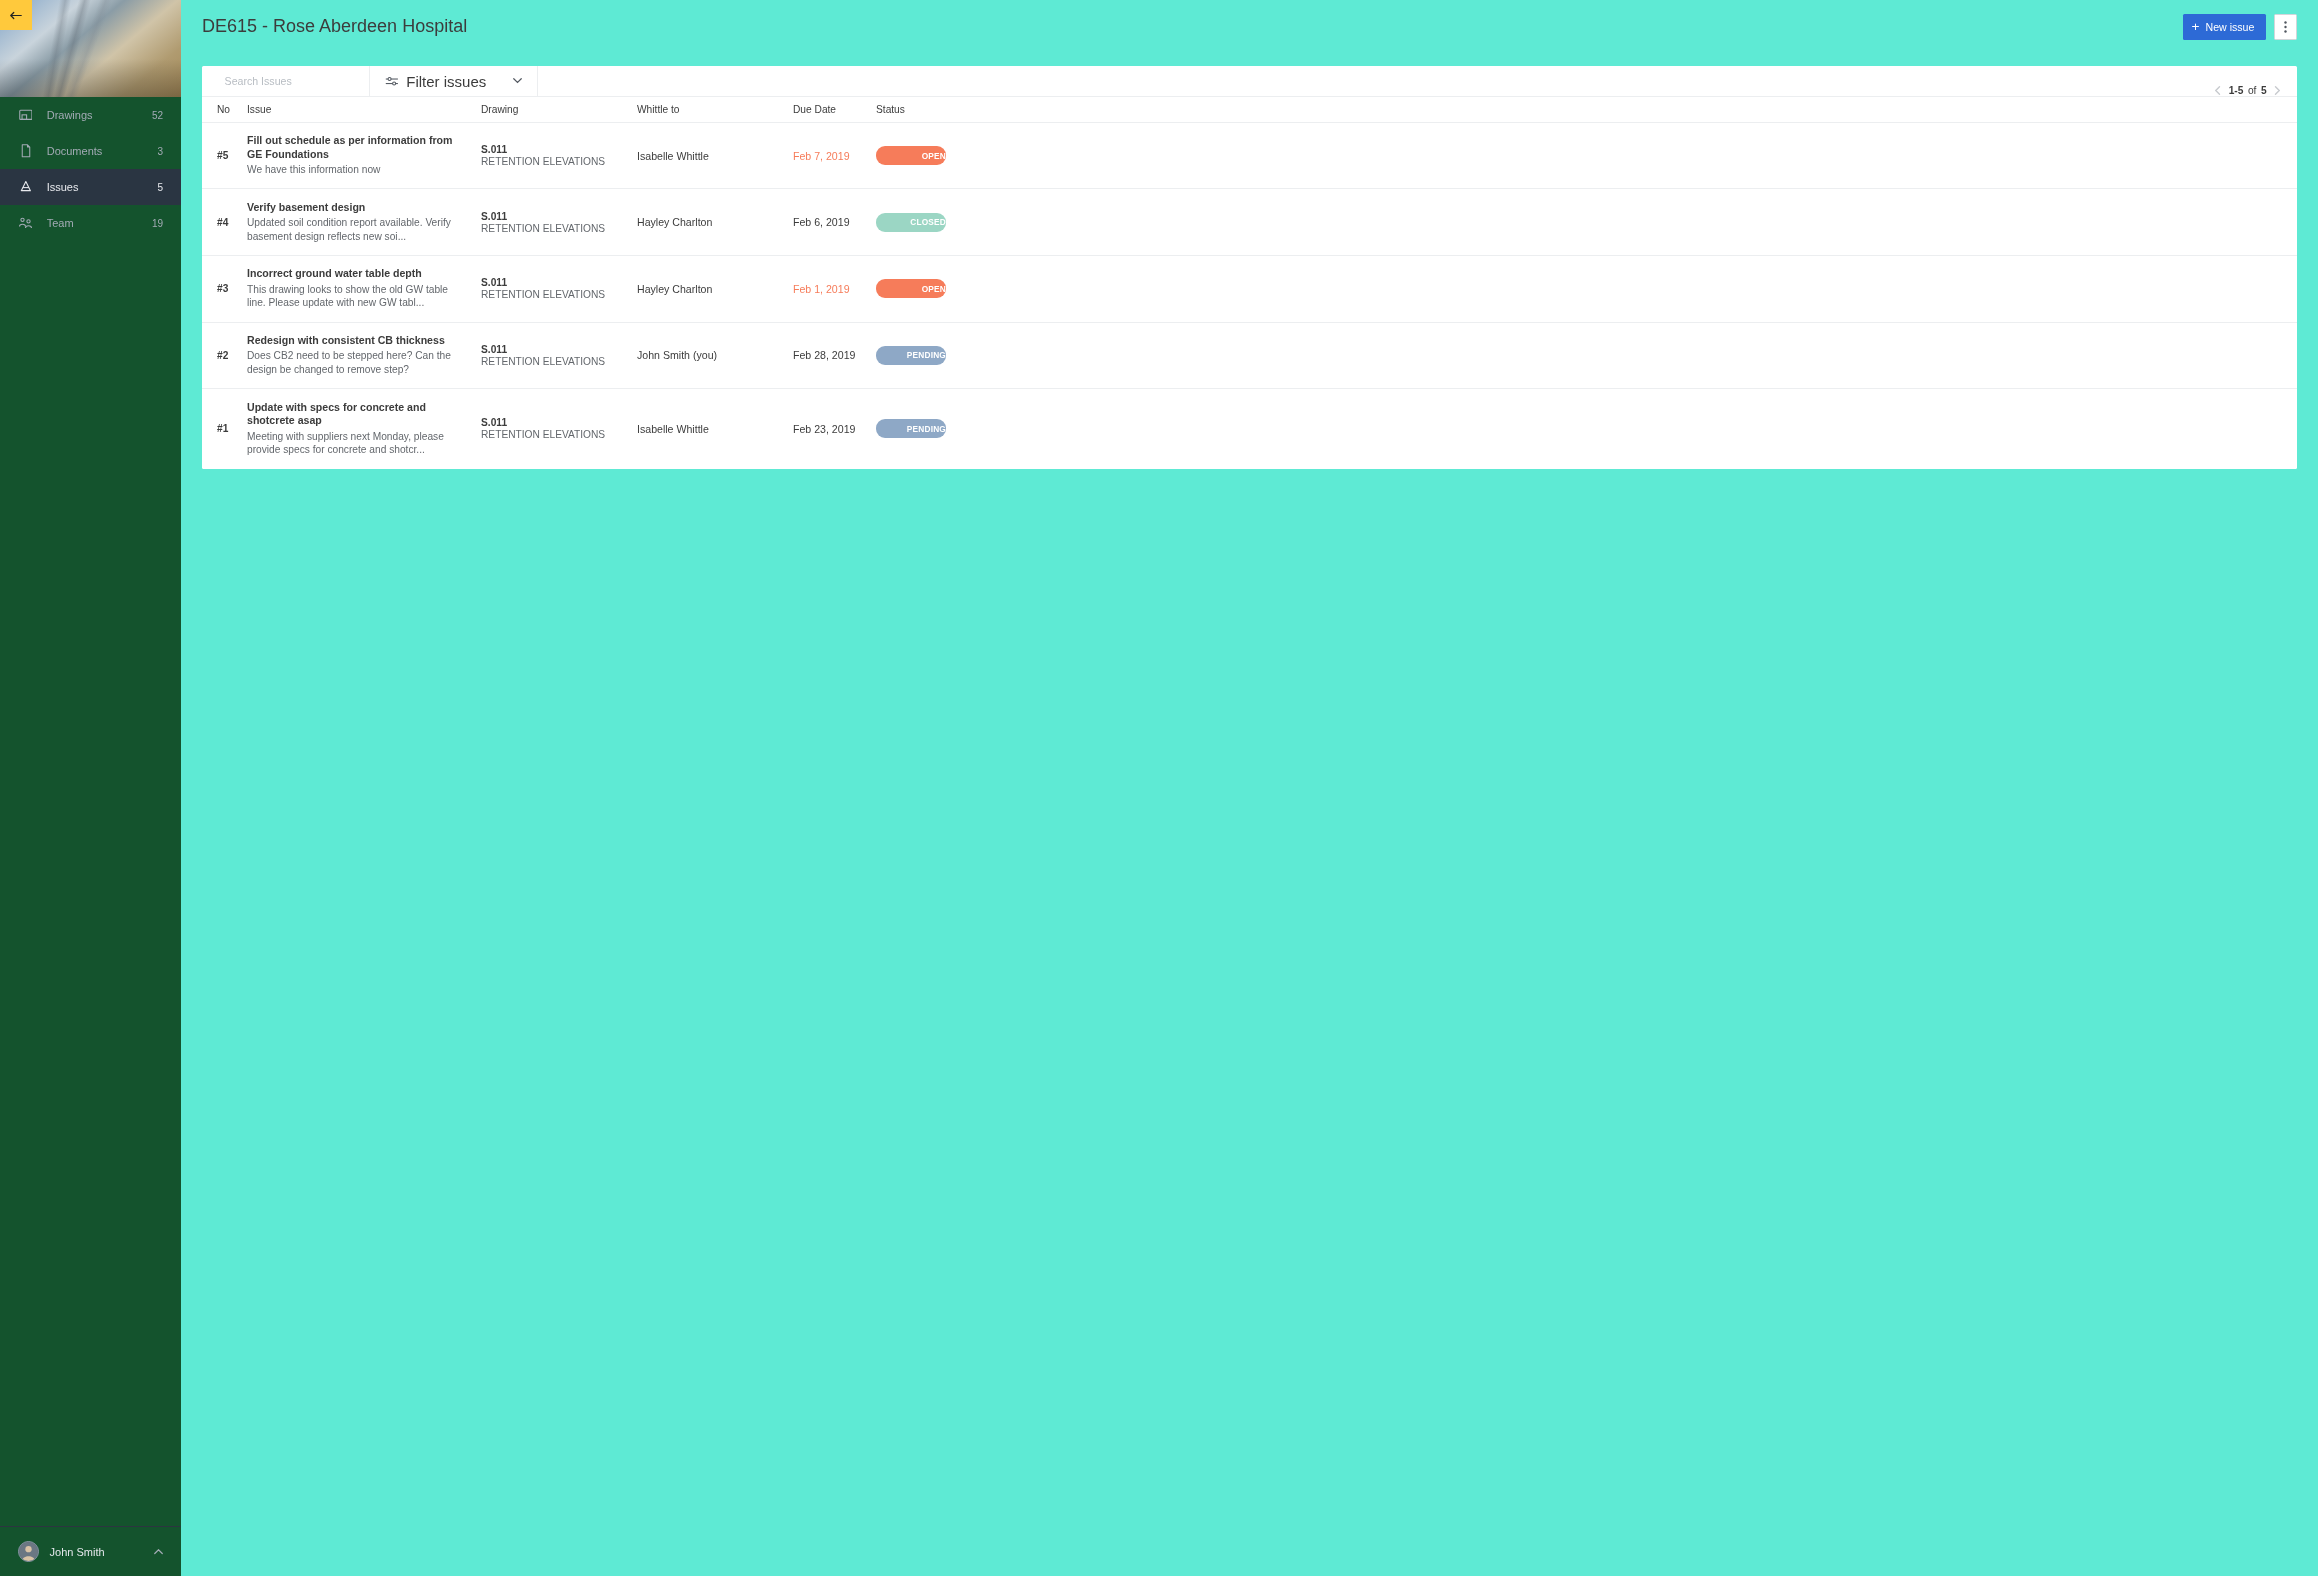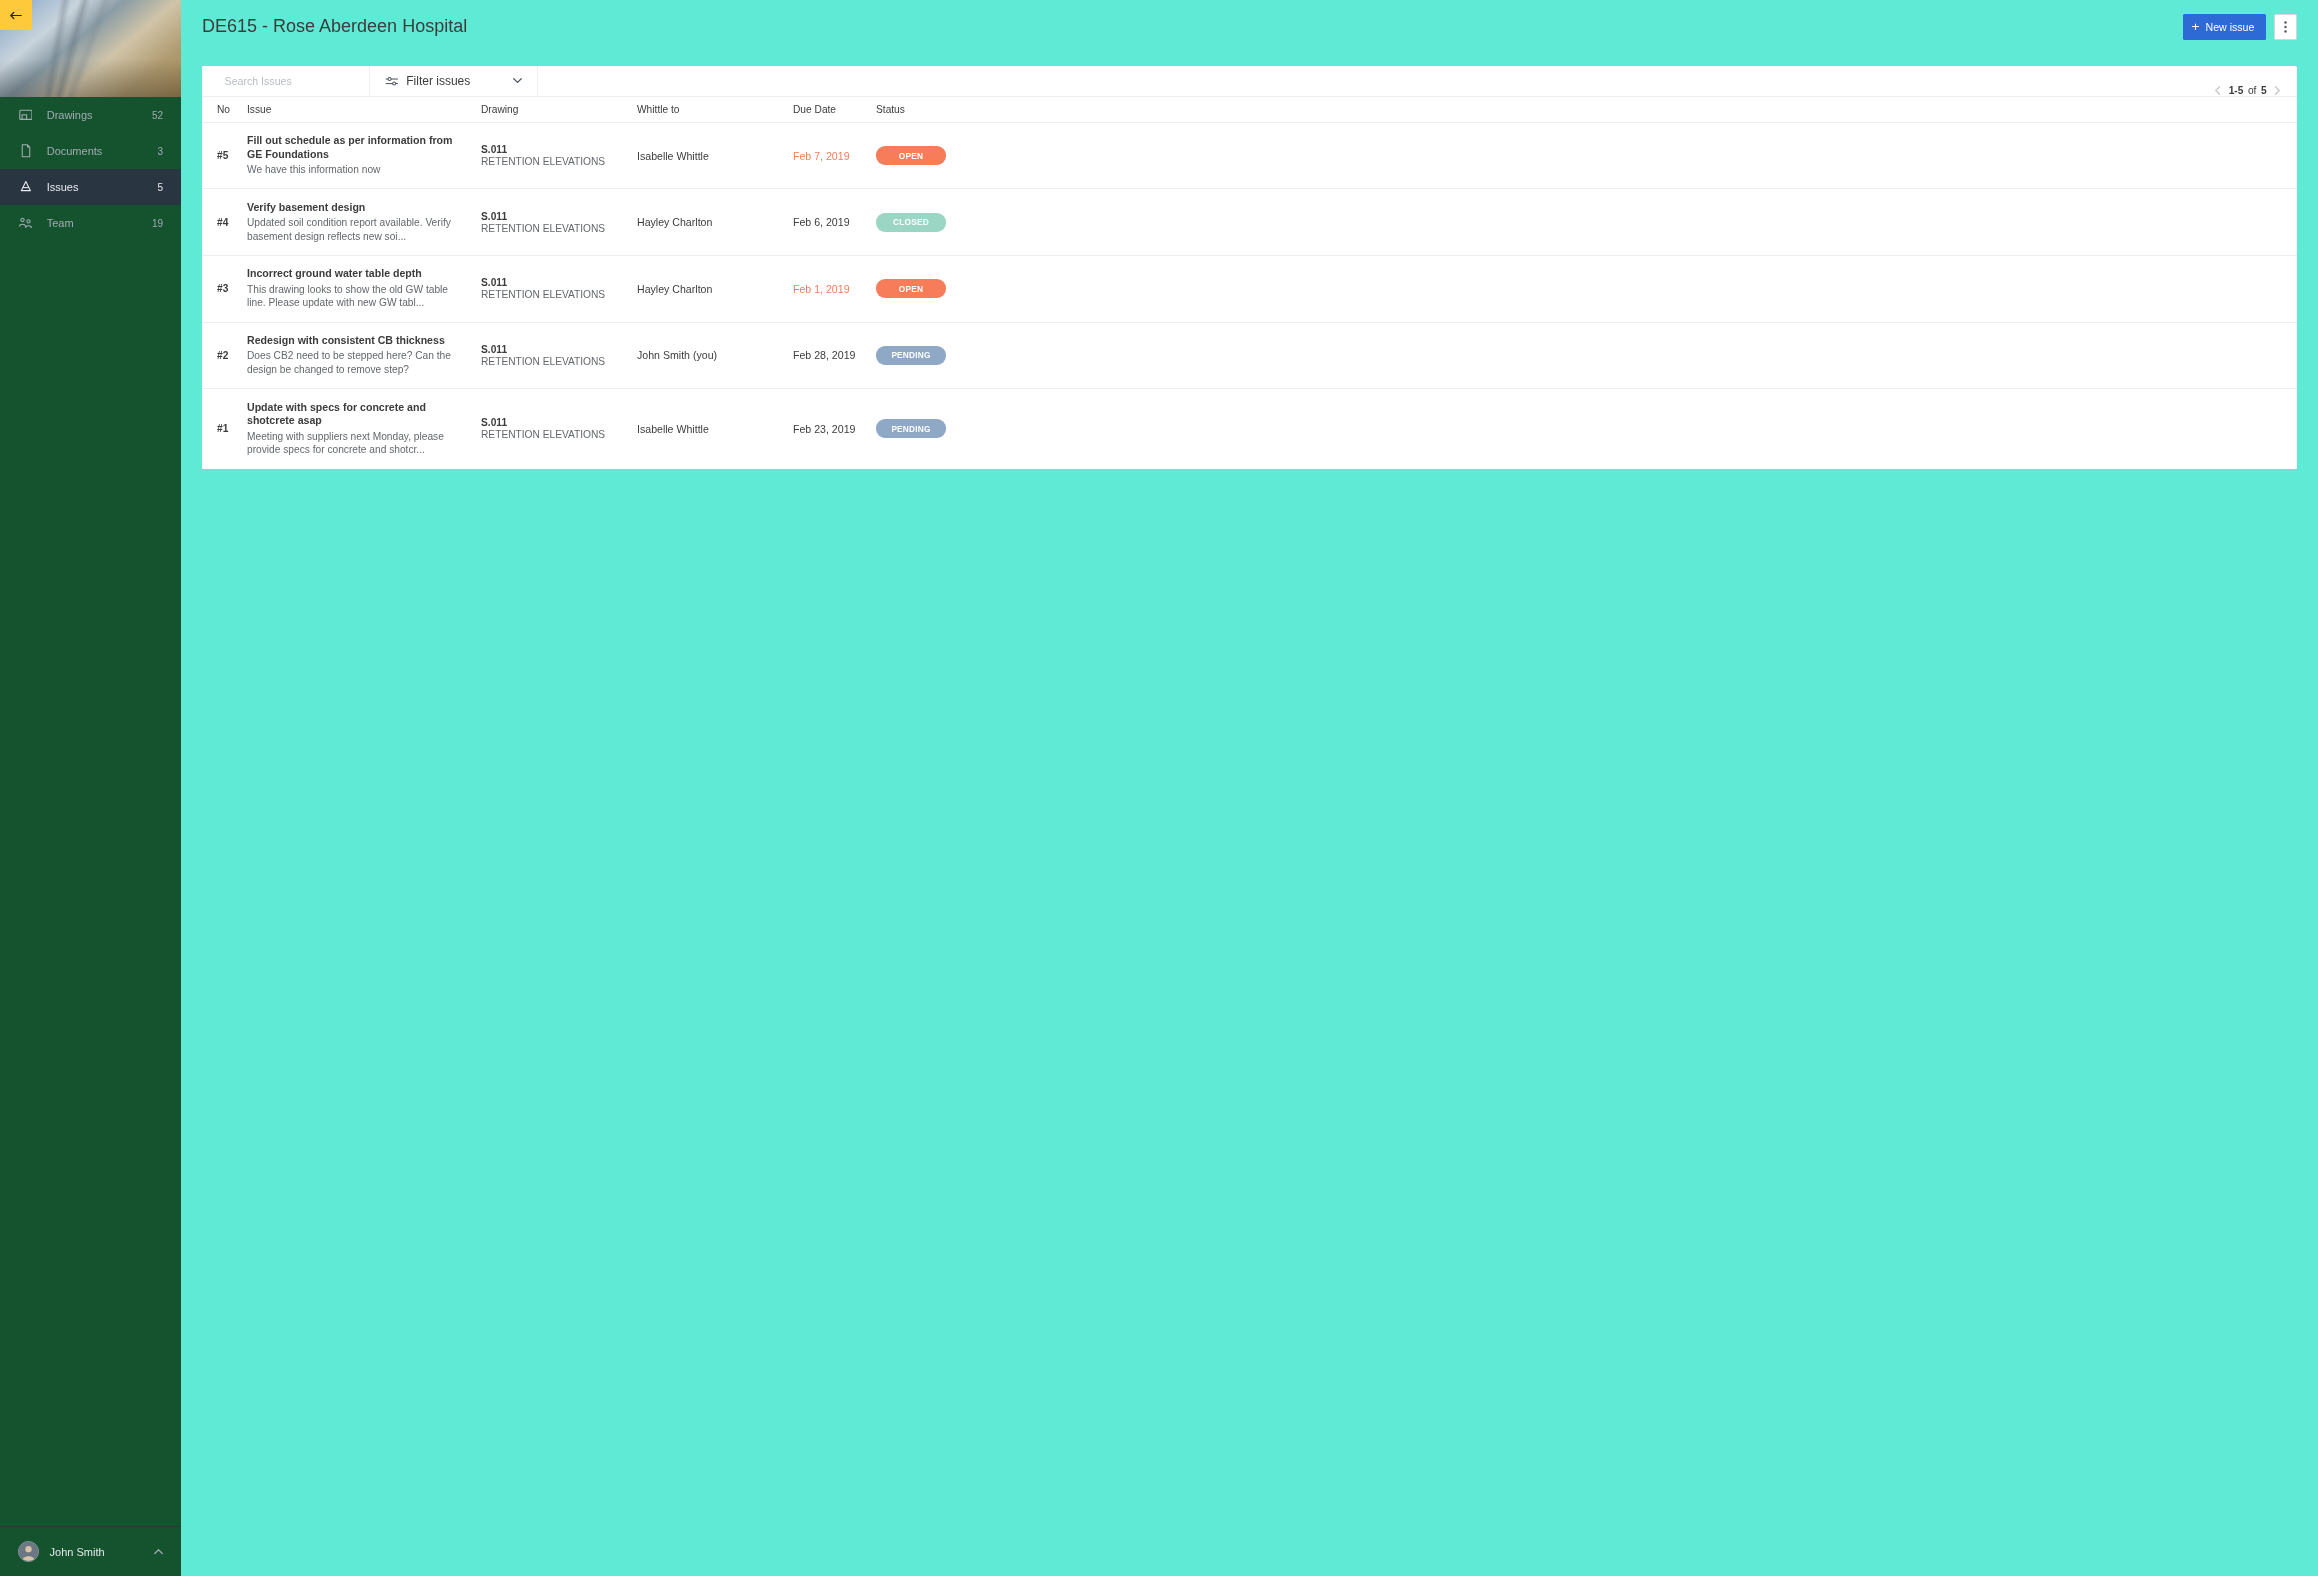--- a/index.html
+++ b/index.html
@@ -138,21 +138,21 @@
   }
   .toolbar .search input::placeholder { color: #b8bdc3; }
   .toolbar .filter {
     display: flex; align-items: center;
     padding: 0 15px;
     border-right: 0.8px solid #eceef0;
     flex-shrink:0;
     width: 168px;
     height: 100%;
     cursor: pointer;
-    font-size: 12px;
+    font-size: 15px;
     color: #3c3c3c;
   }
   .toolbar .filter .filter-label { flex:1; margin-left:7.6px; }
   .toolbar .spacer { flex: 1; }
   .toolbar .pagination {
     display: flex; align-items: center;
     padding: 0 13.7px;
     font-size: 10.2px;
     color: #3c3c3c;
     gap: 4.6px;
@@ -188,21 +188,21 @@
   .trow:last-child { border-bottom: none; }
   .trow .col-no { font-weight: 700; font-size: 10.2px; }
   .trow .issue-title { font-weight: 700; font-size: 10.6px; margin-bottom: 1.5px; line-height:1.3; }
   .trow .issue-desc { color: #63676c; font-size: 10.2px; line-height:1.35; }
   .trow .drawing-id { font-weight: 700; font-size: 10.2px; }
   .trow .drawing-name { color: #63676c; font-size: 10.2px; margin-top:0.8px; }
   .trow .col-due.overdue { color: #f67c5a; }
   .status-badge {
     display: inline-block;
     width: 70px;
-    text-align: center;
+    text-align: right;
     padding: 4.6px 0;
     border-radius: 9px;
     font-size: 8.3px;
     font-weight: 600;
     color: #fff;
     letter-spacing: 0.2px;
   }
   .status-open { background: #f67c5a; }
   .status-closed { background: #9bd6c4; }
   .status-pending { background: #8ea8c6; }

